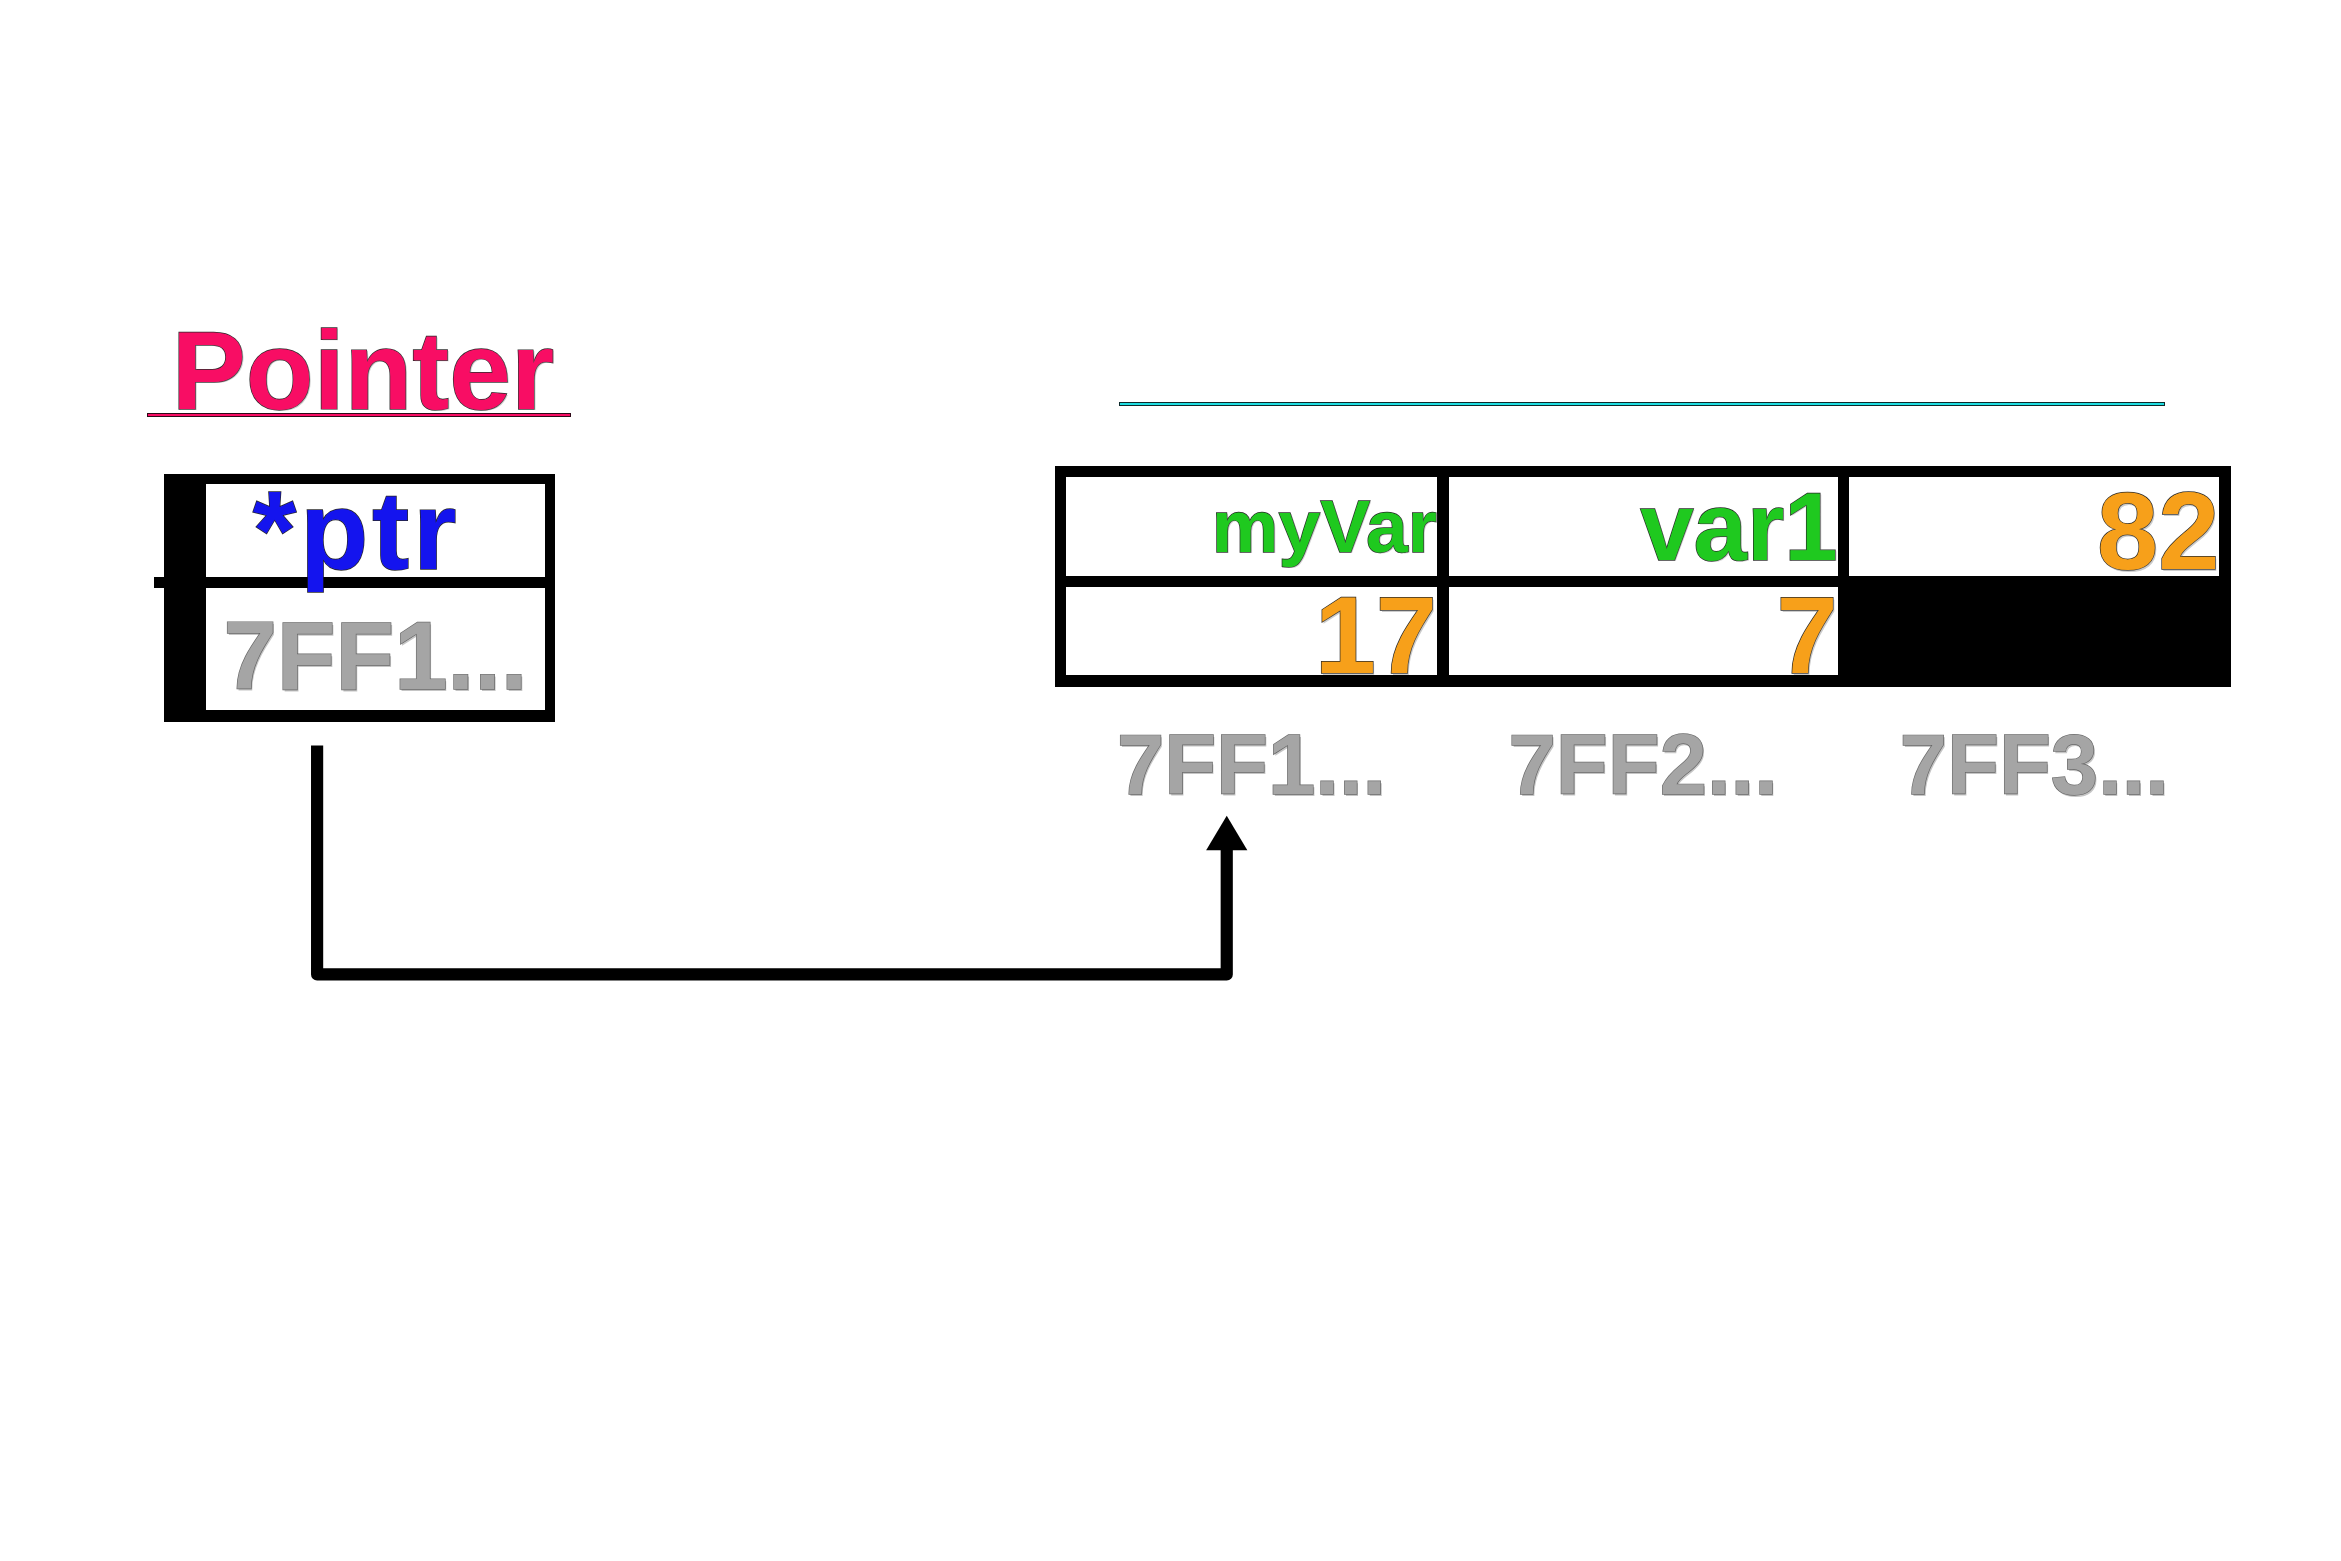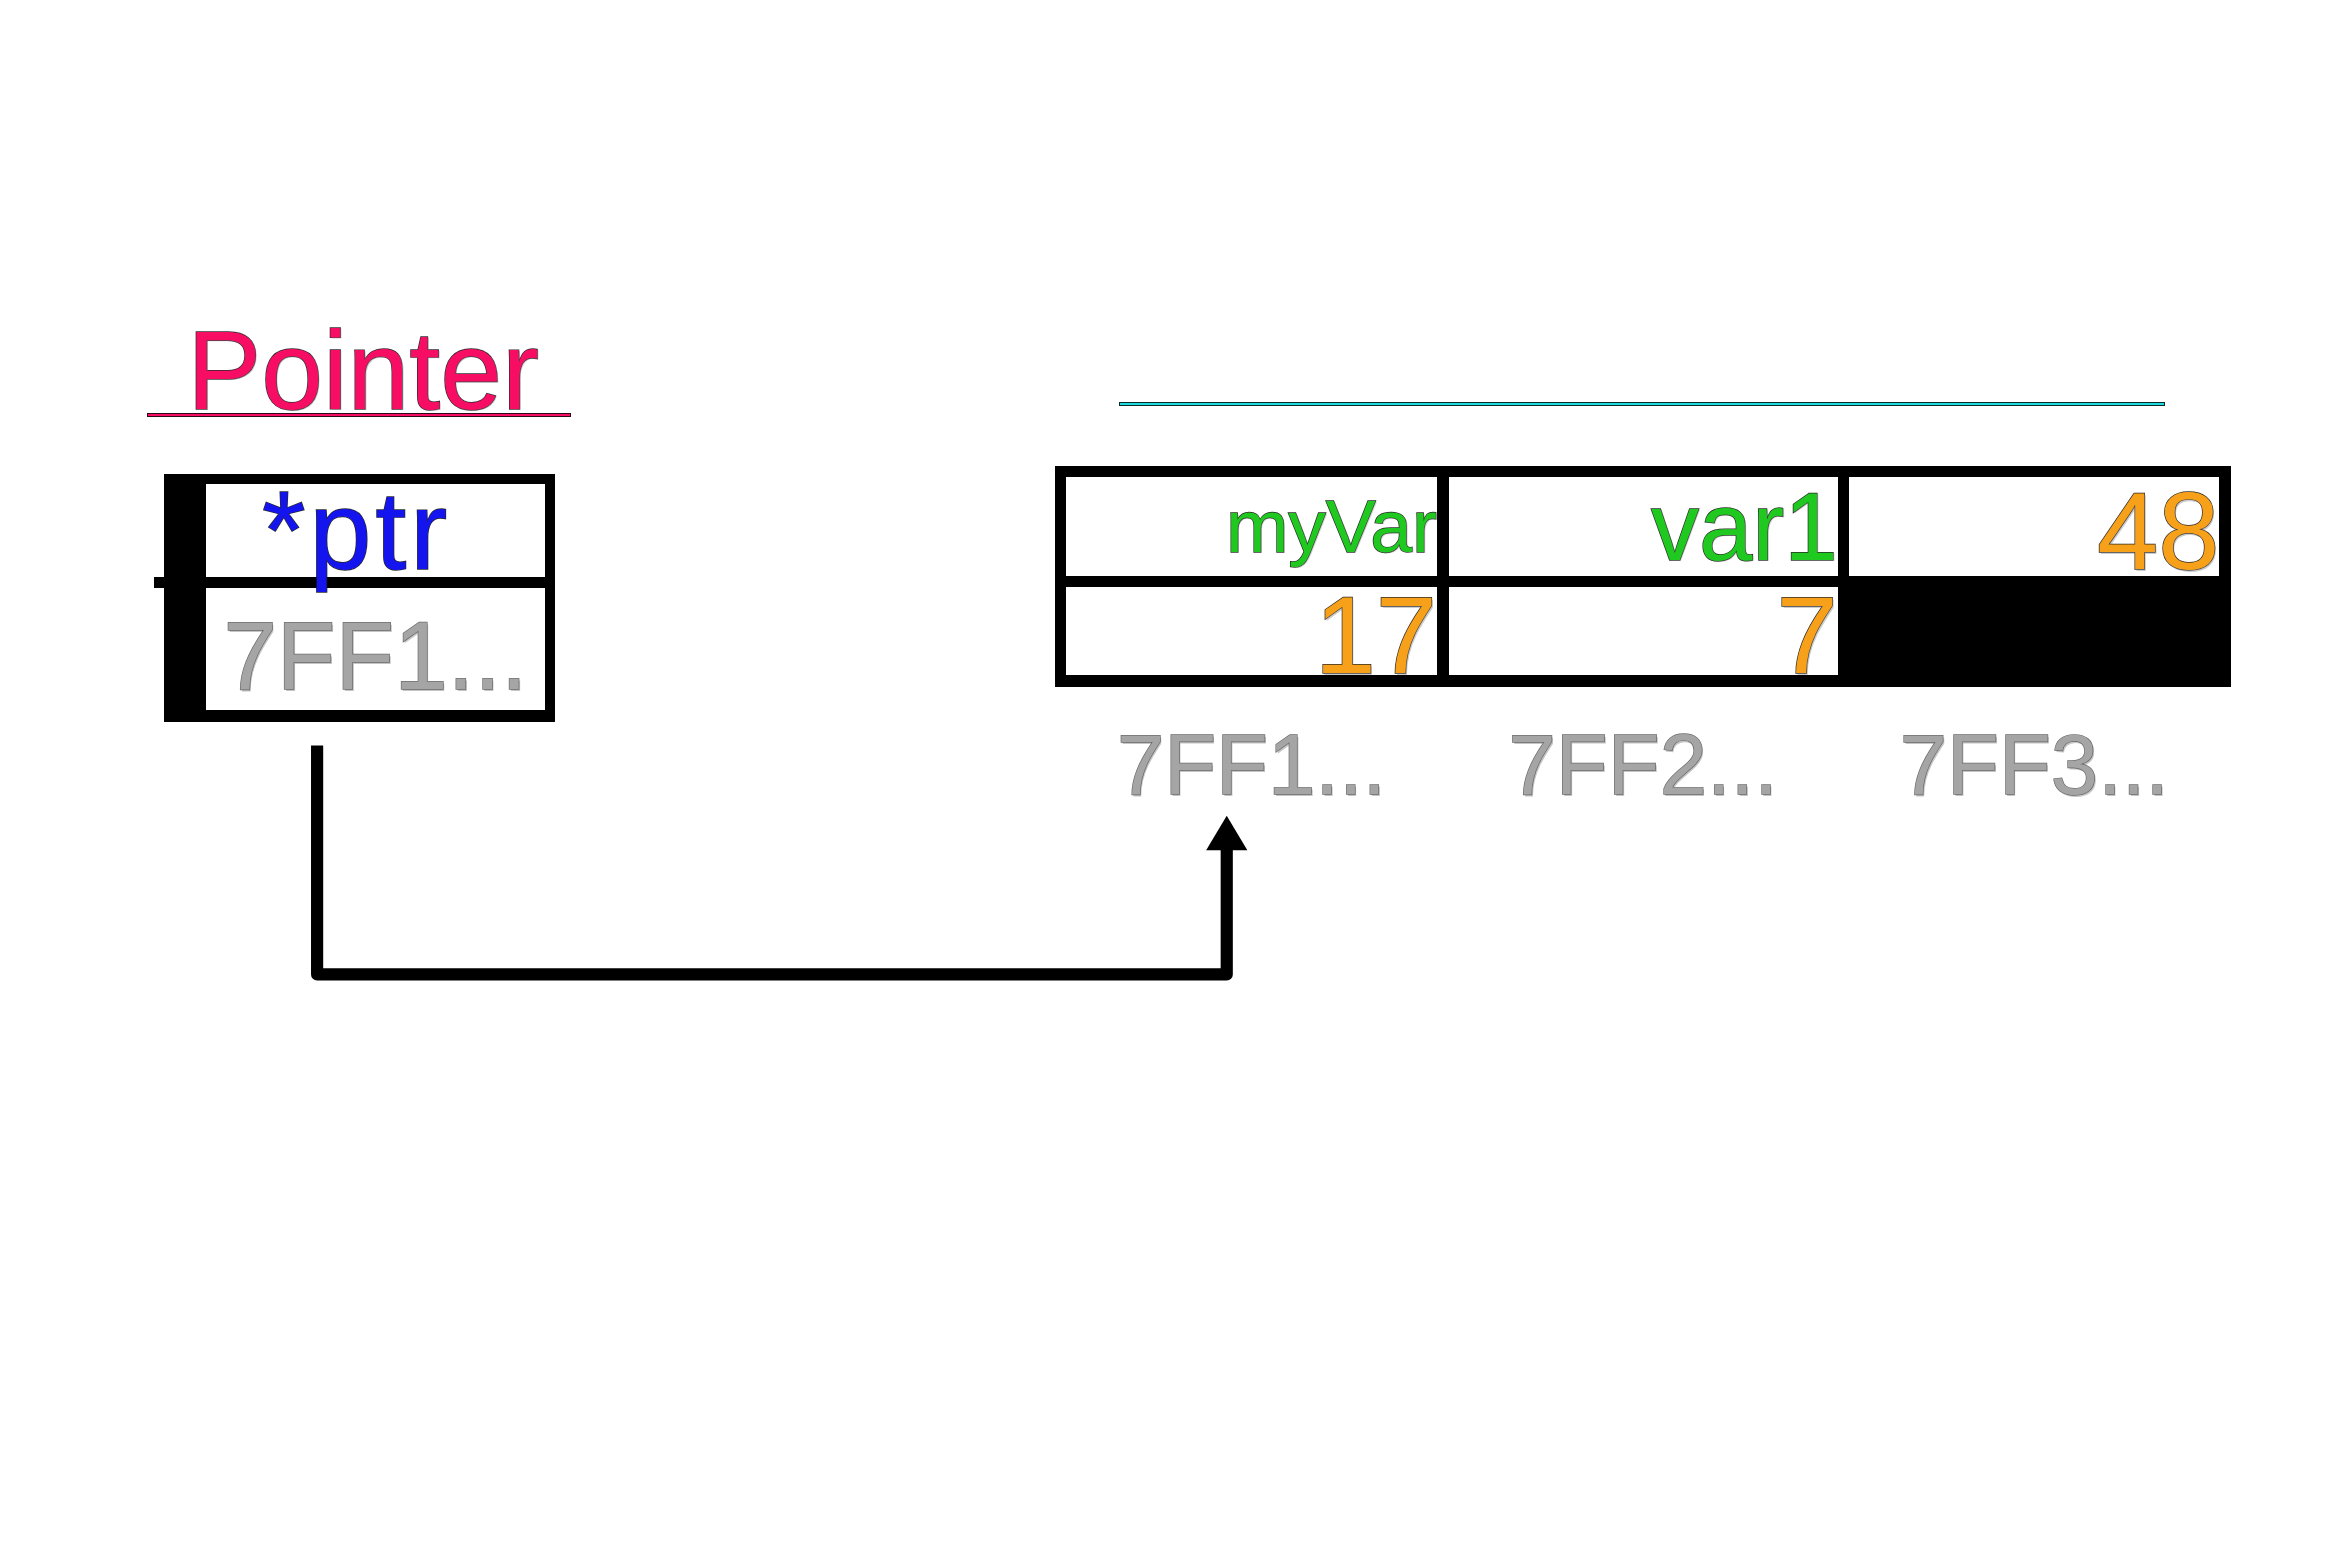--- a/index.html
+++ b/index.html
@@ -7,21 +7,21 @@
     padding: 0;
     background: #ffffff;
   }
   .canvas {
     position: relative;
     width: 2308px;
     height: 1562px;
     background: #ffffff;
     overflow: hidden;
     font-family: "Liberation Sans", "DejaVu Sans", sans-serif;
-    font-weight: 400;
+    font-weight: 700;
   }
   .abs { position: absolute; }
   .ctr { transform: translate(-50%, -50%); white-space: nowrap; }
 
   
   .title {
     font-size: 111px;
     line-height: 1;
     paint-order: stroke fill;
     text-shadow: 1.4px 1.4px 0 rgba(120,120,120,0.35);
@@ -178,21 +178,21 @@
   <div class="abs divider-nub"></div>
 
   <div class="abs memory-table">
     <div class="mcell">
       <span class="var-name small">myVar</span>
     </div>
     <div class="mcell">
       <span class="var-name">var1</span>
     </div>
     <div class="mcell">
-      <span class="var-value">48</span>
+      <span class="var-value">82</span>
     </div>
     <div class="mcell">
       <span class="var-value">17</span>
     </div>
     <div class="mcell">
       <span class="var-value">7</span>
     </div>
   </div>
 
   <div class="abs address-row">

